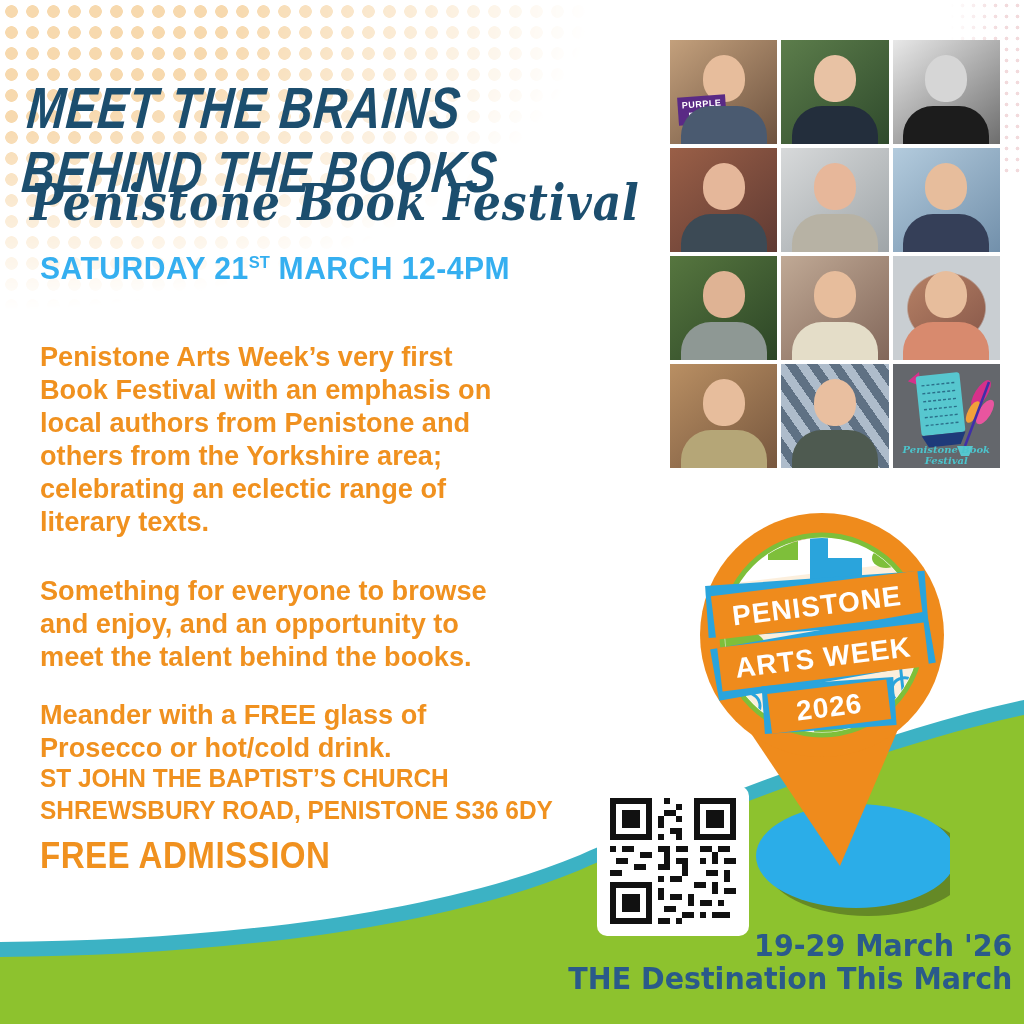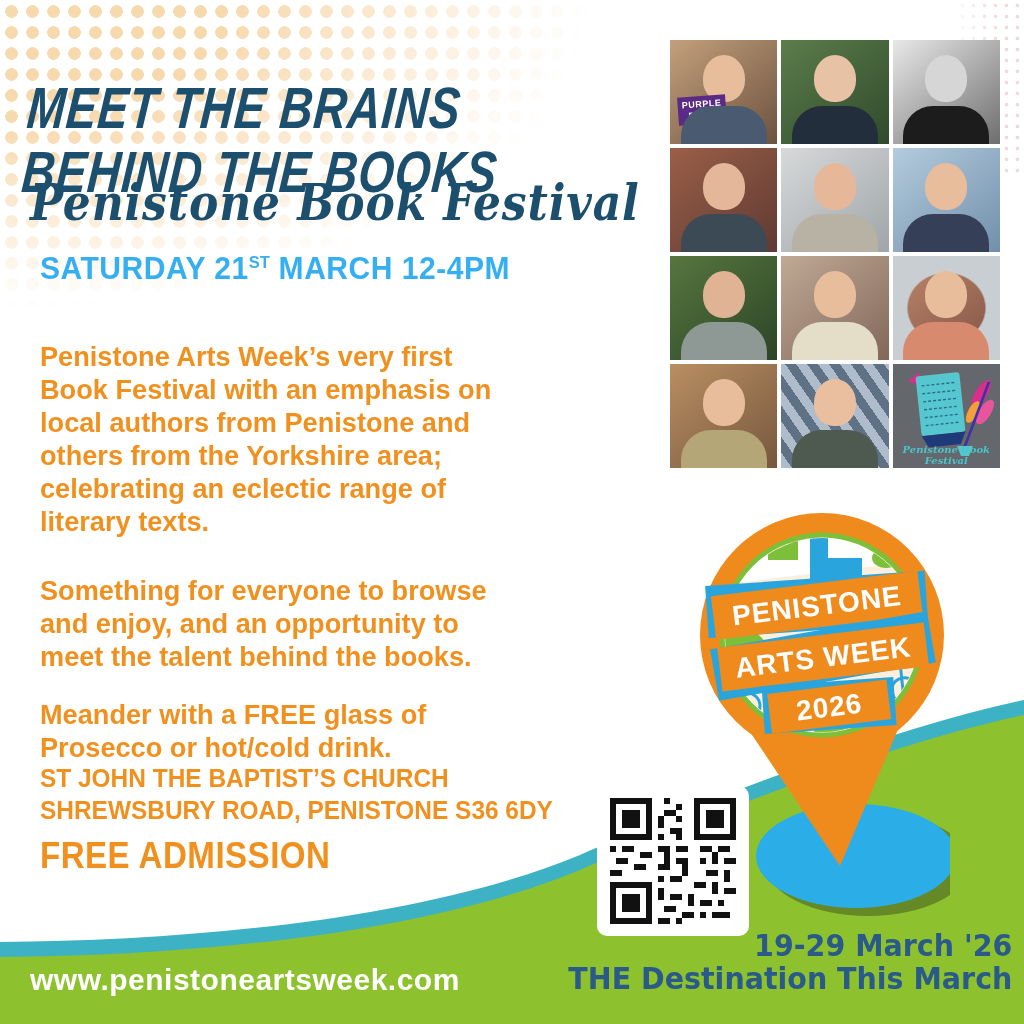--- a/index.html
+++ b/index.html
@@ -267,20 +267,19 @@
           <rect x="54" y="108" width="12" height="6"></rect>
         <rect x="72" y="114" width="12" height="6"></rect>
           <rect x="90" y="114" width="6" height="6"></rect>
           <rect x="102" y="114" width="18" height="6"></rect>
         <rect x="48" y="120" width="12" height="6"></rect>
           <rect x="66" y="120" width="6" height="6"></rect>
       </g>
     </svg>
   </div>
 
-  <div class="website">www.penistoneartsweek.com</div>
 
   <div class="footer-dates">
     <div>19-29 March '26</div>
     <div>THE Destination This March</div>
   </div>
 
 </div>
 
 </body></html>

